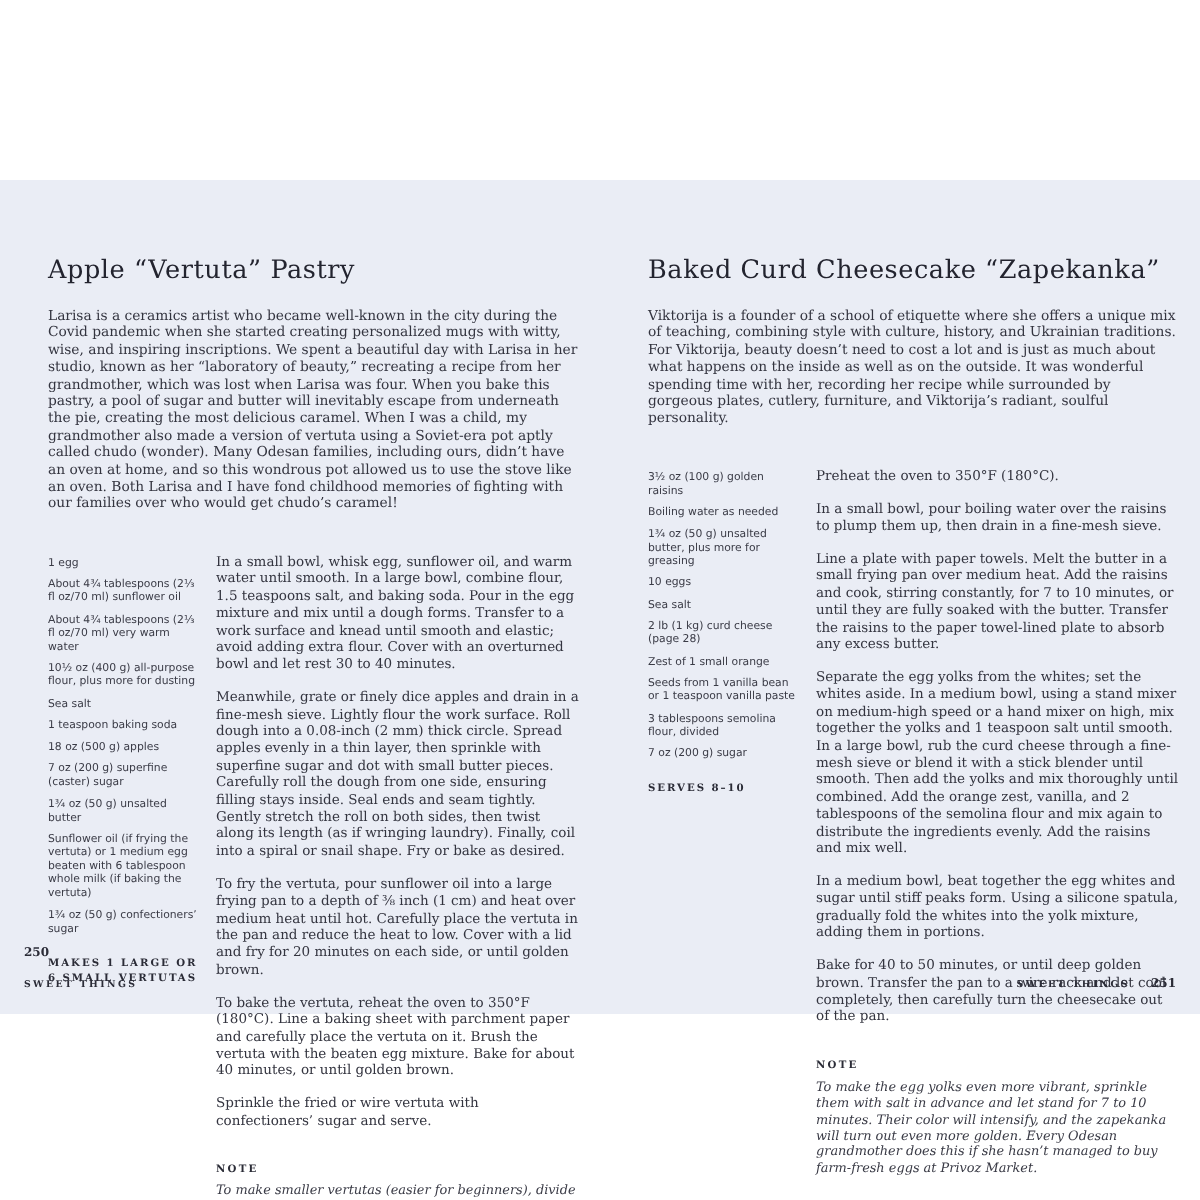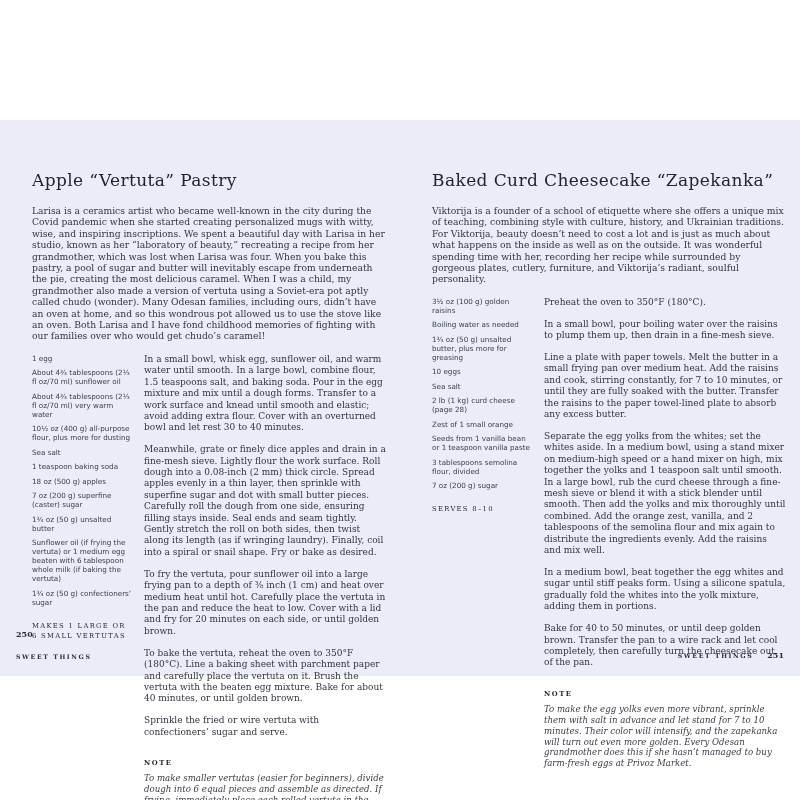--- a/index.html
+++ b/index.html
@@ -37,21 +37,21 @@
     letter-spacing: 0.4px;
     color: #23242f;
     font-weight: 500;
     margin-bottom: 15px;
   }
 
   .intro {
     font-size: 9.2px;
     line-height: 11.4px;
     color: #33343f;
-    margin-bottom: 12px;
+    margin-bottom: 28px;
     max-width: 356px;
   }
 
   .columns {
     display: flex;
     gap: 11px;
   }
 
   .ing-col {
     width: 101px;
@@ -60,21 +60,21 @@
     font-size: 7.2px;
     line-height: 9px;
     color: #3a3b46;
   }
 
   .ing { margin-bottom: 5.5px; }
 
   .yield {
     font-family: "DejaVu Serif", serif;
     font-size: 6.8px;
-    font-weight: normal;
+    font-weight: bold;
     letter-spacing: 1.3px;
     line-height: 10px;
     color: #2b2c37;
     margin-top: 14px;
   }
 
   .method-col {
     flex: 1;
     font-size: 9px;
     line-height: 11.4px;

